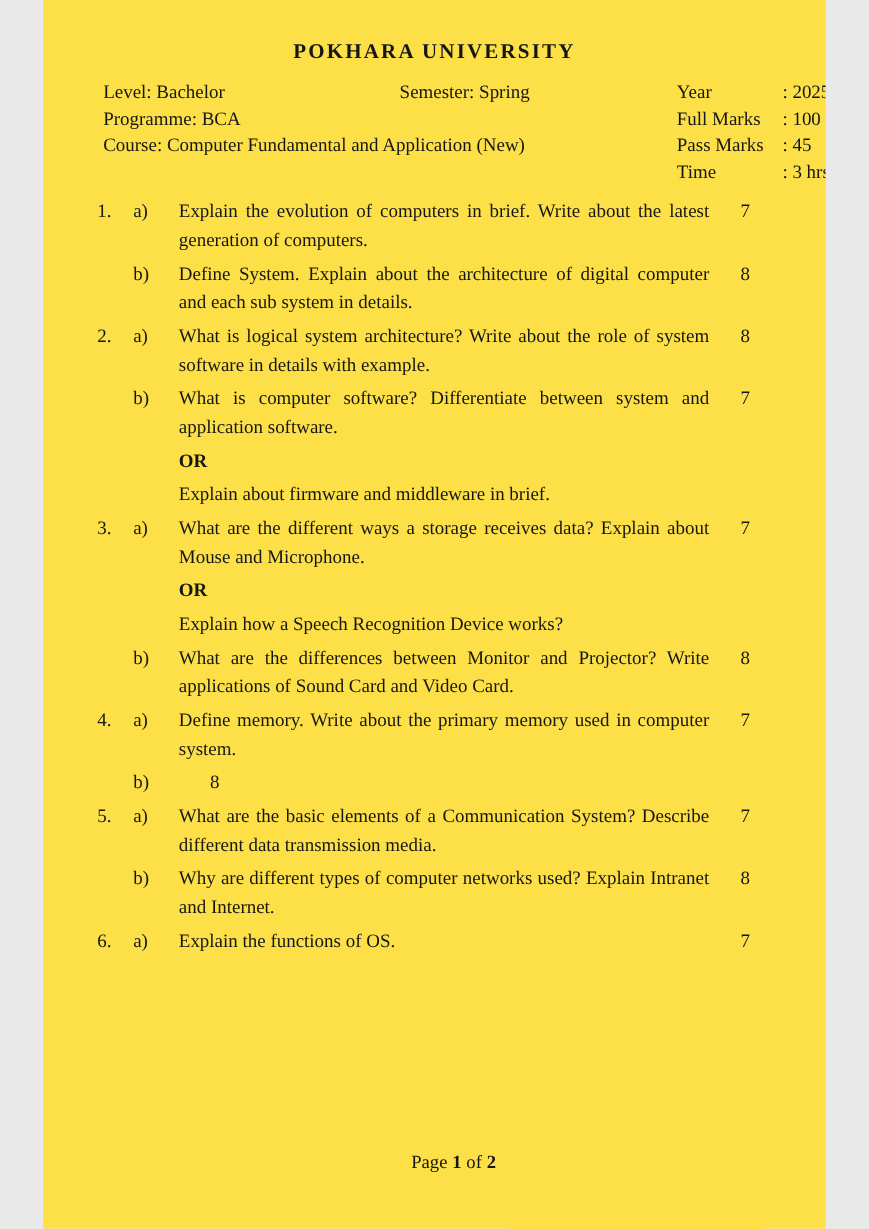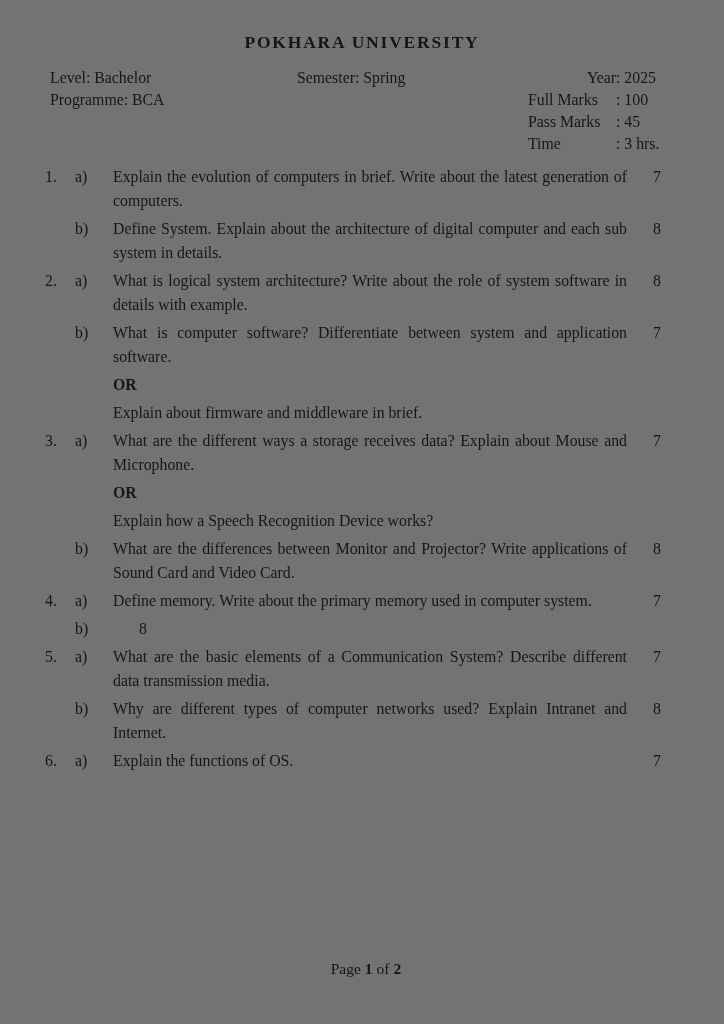--- a/index.html
+++ b/index.html
@@ -1,21 +1,21 @@
 <!DOCTYPE html>
 <html><head>
 <meta charset="utf-8">
 <style>
   * { margin: 0; padding: 0; box-sizing: border-box; }
   html, body { background: #e9e9e9; }
   .page {
-    width: 724px;
+    width: 652px;
     height: 1024px;
     margin: 0 auto;
-    background: #737373;
+    background: #fde047;
     color: #161616;
     font-family: "Liberation Serif", serif;
     position: relative;
     overflow: hidden;
   }
   .title {
     padding-top: 32px;
     text-align: center;
     font-size: 17.5px;
     font-weight: bold;
@@ -25,21 +25,21 @@
     position: relative;
     margin-top: 14px;
     height: 90px;
     font-size: 15.8px;
     line-height: 22px;
   }
   .meta .pos { position: absolute; white-space: nowrap; }
   .m-left   { left: 50px; }
   .m-mid    { left: 297px; }
   .m-right  { left: 528px; }
-  .r0 { top: 0; text-align: right; }
+  .r0 { top: 0; }
   .r1 { top: 22px; }
   .r2 { top: 44px; }
   .r3 { top: 66px; }
   .meta-label { display: inline-block; width: 88px; }
   .notes {
     margin: 16px 0 0 90px;
     width: 548px;
     font-size: 15.6px;
     font-style: italic;
     line-height: 24px;
@@ -59,39 +59,40 @@
     margin-bottom: 4px;
   }
   .q-num    { width: 30px; flex: none; }
   .q-letter { width: 38px; flex: none; }
   .q-text   { flex: 1; text-align: justify; }
   .or-text  { text-align: left; font-weight: bold; }
   .q-marks  { width: 60px; flex: none; text-align: center; }
   .footer {
     position: absolute;
     top: 960px;
-    left: 4px;
+    left: 16px;
     width: 100%;
     text-align: center;
     font-size: 15.5px;
   }
   .footer .seg { margin: 0 2px; }
   .footer .bold { font-weight: bold; }
 </style>
 </head>
 <body>
 
 <div class="page">
 
   <div class="title">POKHARA UNIVERSITY</div>
 
   <div class="meta">
     <span class="pos m-left r0">Level: Bachelor</span>
     <span class="pos m-mid  r0">Semester: Spring</span>
     <span class="pos m-left r1">Programme: BCA</span>
+    <span class="pos m-left r2">Course: Computer Fundamental and Application (New)</span>
 
     <span class="pos m-right r0"><span class="meta-label">Year</span><span>: 2025</span></span>
     <span class="pos m-right r1"><span class="meta-label">Full Marks</span><span>: 100</span></span>
     <span class="pos m-right r2"><span class="meta-label">Pass Marks</span><span>: 45</span></span>
     <span class="pos m-right r3"><span class="meta-label">Time</span><span>: 3 hrs.</span></span>
   </div>
 
 
   <div class="questions">
 

